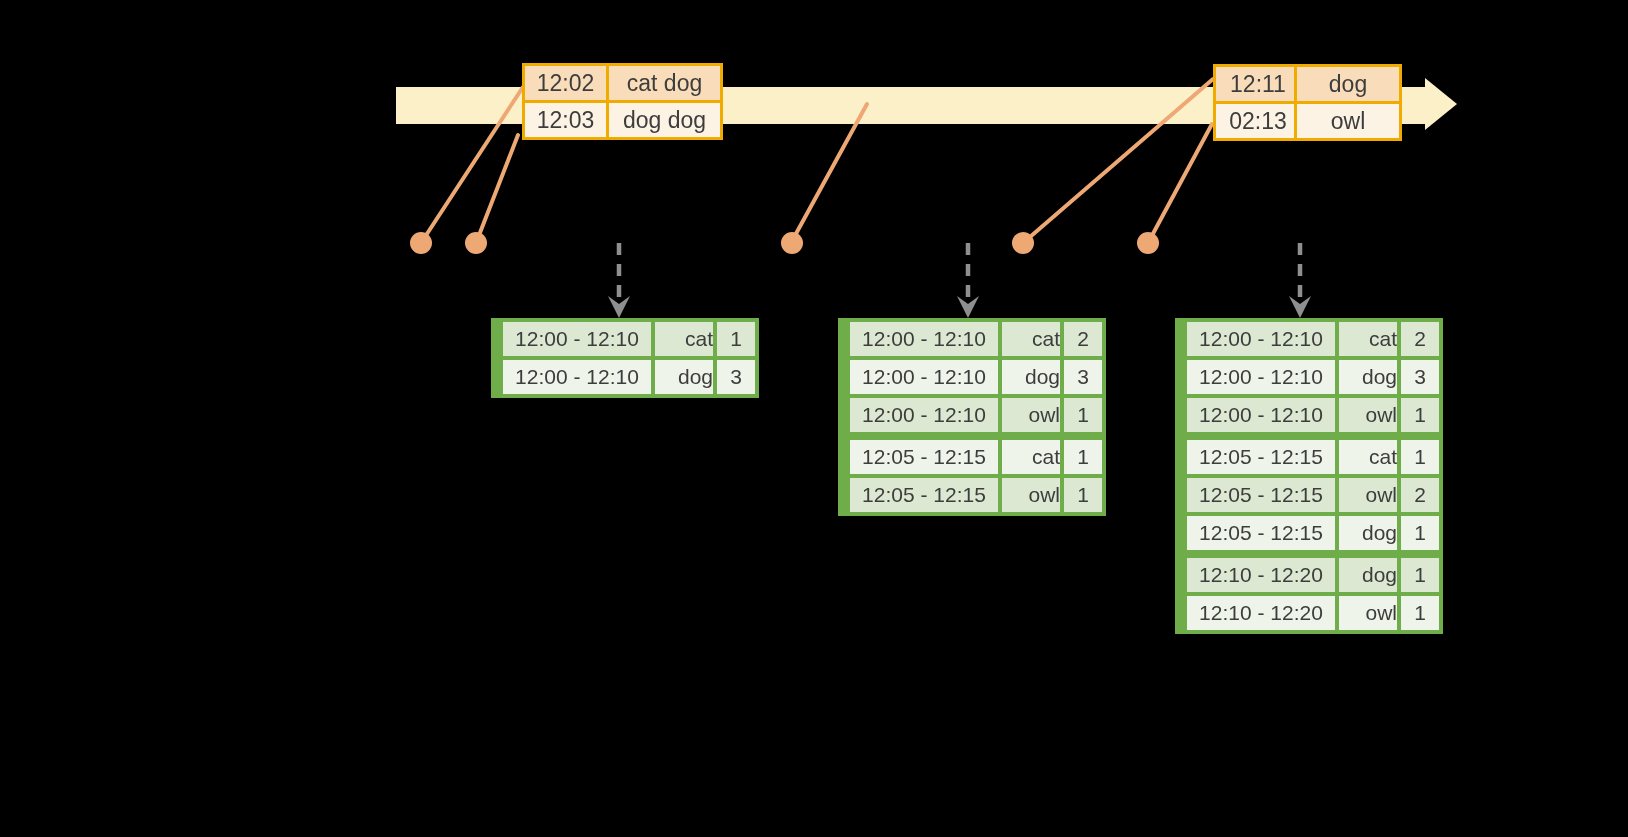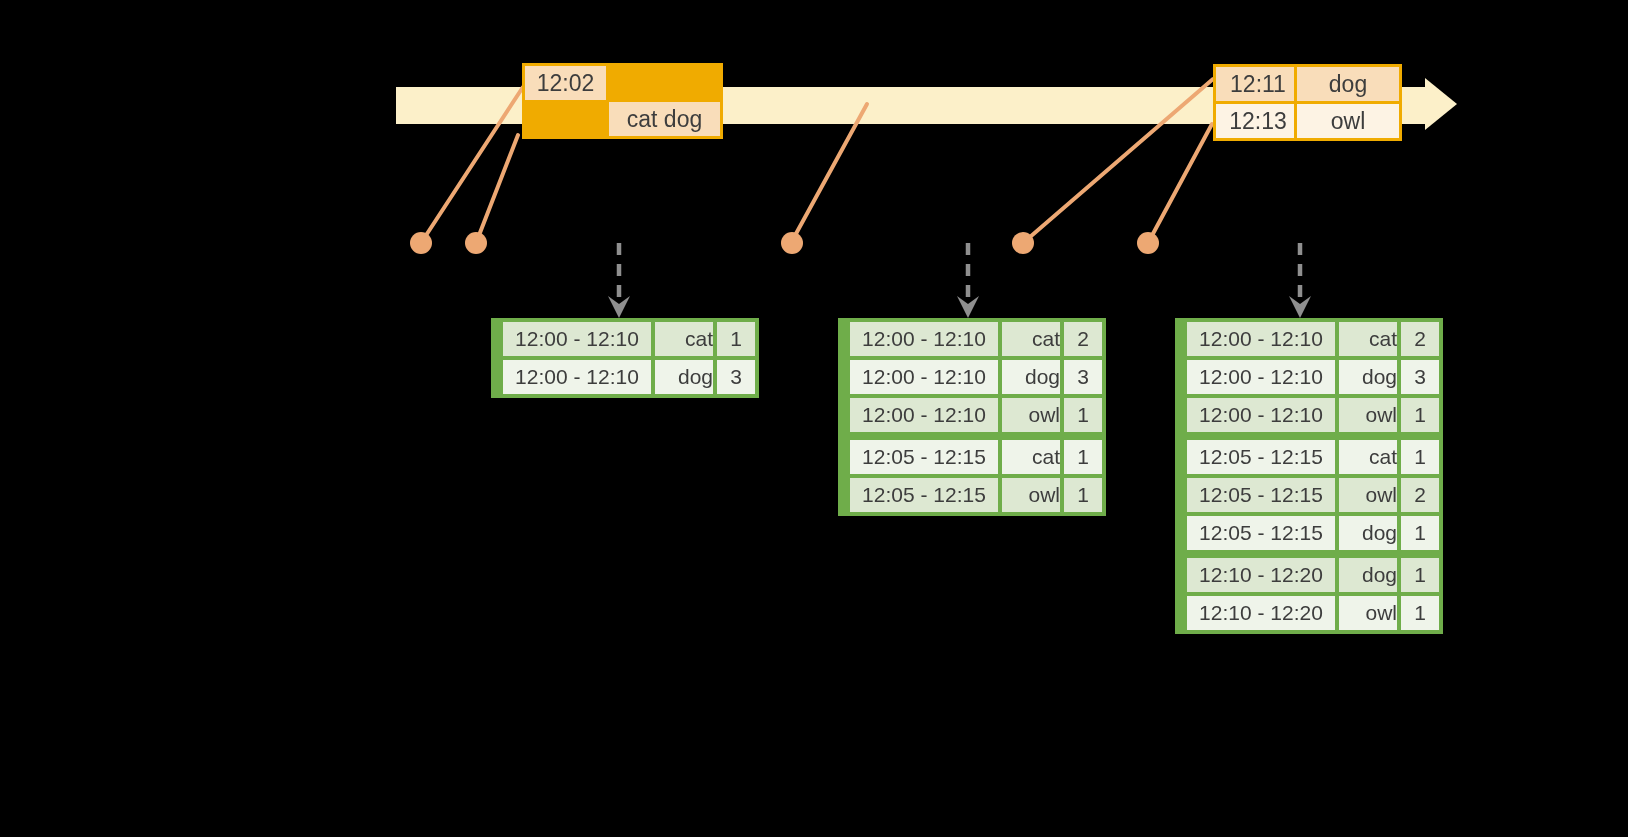--- a/index.html
+++ b/index.html
@@ -28,21 +28,21 @@
     box-sizing:border-box;
   }
   .erow{display:flex;gap:3px;margin-top:3px;}
   .erow:first-child{margin-top:0;}
   .erow .cell{
     height:34px;line-height:34px;text-align:center;
     color:var(--table-text);font-size:23px;
   }
   .tint-peach .cell{background:var(--event-row-peach);}
   .tint-light .cell{background:var(--event-row-cream);}
-  .evt-a .time{width:81px;}  .evt-a .words{width:111px;margin-top:36px;}
+  .evt-a .time{width:81px;}  .evt-a .words{width:111px;}
   .evt-b .time{width:83px;}  .evt-b .words{width:114px;}
   .evt-c .time{width:72px;padding-left:6px;}  .evt-c .words{width:102px;}
 
   
   .result-table{
     position:absolute;
     background:var(--result-table-border);
     padding:4px;
     box-sizing:border-box;
   }
@@ -87,28 +87,32 @@
     <polygon class="trigger-tip" points="957,296 968,318 979,296 968,304"></polygon>
     <line class="trigger-line" x1="1300" y1="243" x2="1300" y2="301"></line>
     <polygon class="trigger-tip" points="1289,296 1300,318 1311,296 1300,304"></polygon>
   </svg>
 
   <div class="event-table evt-a" style="left:522px;top:63px;">
       <div class="erow tint-peach">
         <div class="cell time">12:02</div>
         <div class="cell words">cat dog</div>
       </div>
+      <div class="erow tint-light">
+        <div class="cell time">12:03</div>
+        <div class="cell words">dog dog</div>
+      </div>
     </div>
   <div class="event-table evt-c" style="left:1213px;top:64px;">
       <div class="erow tint-peach">
         <div class="cell time">12:11</div>
         <div class="cell words">dog</div>
       </div>
       <div class="erow tint-light">
-        <div class="cell time">12:13</div>
+        <div class="cell time">02:13</div>
         <div class="cell words">owl</div>
       </div>
     </div>
 
   <div class="result-table" style="left:491px;top:318px;">
       <div class="rrow tint-green">
         <div class="cell window">12:00 - 12:10</div>
         <div class="cell word">cat</div>
         <div class="cell count">1</div>
       </div>

